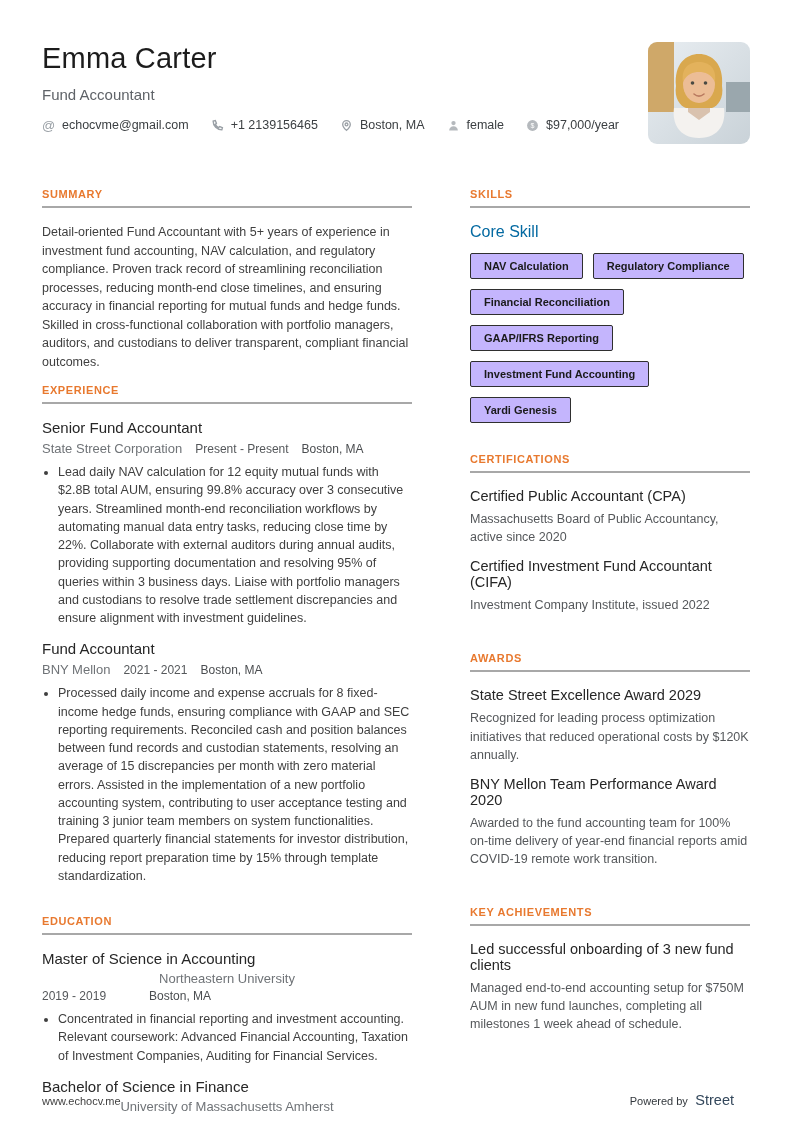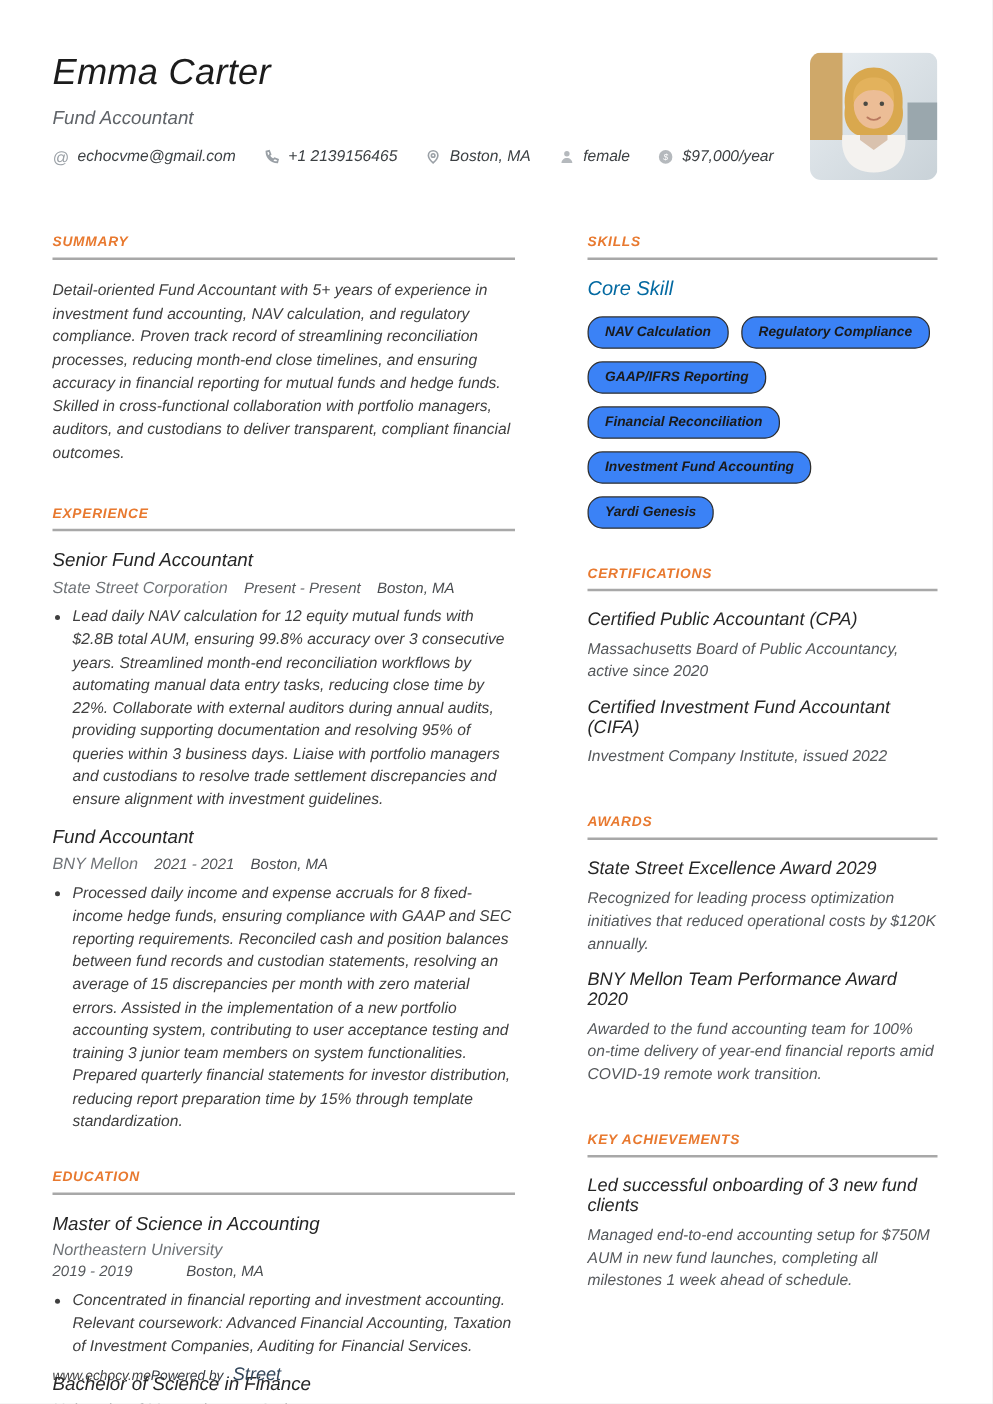--- a/index.html
+++ b/index.html
@@ -1,20 +1,20 @@
 <!DOCTYPE html>
 <html><head>
 <meta charset="utf-8">
 <style>
   * { margin:0; padding:0; box-sizing:border-box; }
   html,body { background:#e9e9e9; }
   body { font-family:"Liberation Sans","DejaVu Sans",sans-serif; }
   .page {
     position:relative; width:794px; height:1123px; margin:0 auto;
-    background:#ffffff; overflow:hidden; color:#2b2b2b;font-style:italic;
+    background:#ffffff; overflow:hidden; color:#2b2b2b;
   }
   
   .header { position:relative; padding:42px 44px 0 42px; }
   .name { font-size:29px; font-weight:400; color:#1c1c1c; letter-spacing:.2px; }
   .subtitle { margin-top:11px; font-size:15px; color:#5f6368; }
   .contact { margin-top:15px; display:flex; align-items:center; gap:22px; font-size:12.5px; color:#3c4043; }
   .citem { display:flex; align-items:center; gap:7px; white-space:nowrap; }
   .cicon { display:inline-flex; width:13px; height:13px; color:#9aa0a6; align-items:center; justify-content:center; }
   .cicon svg { width:13px; height:13px; display:block; }
   .at-glyph { font-size:13px; color:#9aa0a6; line-height:1; }
@@ -32,32 +32,32 @@
   .body-text { font-size:12.5px; line-height:1.48; color:#3f3f3f; }
   
   .entry-title { font-size:15px; color:#262626; font-weight:500; margin-top:2px; }
   .entry-meta { display:flex; align-items:baseline; gap:13px; margin-top:5px; flex-wrap:wrap; }
   .meta-org { font-size:13px; color:#6f7377; }
   .meta-dates { font-size:12px; color:#55585b; }
   .meta-loc { font-size:12px; color:#4a4d50; }
   .entry-bullets { margin:7px 0 0 16px; }
   .entry-bullets li { font-size:12.5px; line-height:1.46; color:#3f3f3f; }
   .entry + .entry { margin-top:13px; }
-  .edu-org { font-size:13px; color:#6f7377; margin-top:4px; }
+  .edu-org { font-size:13px; color:#6f7377; margin-top:4px;text-align:center; }
   .edu-meta { display:flex; gap:43px; align-items:baseline; margin-top:3px; }
   
   .skill-group { font-size:16px; color:#0369a1; margin-bottom:12px; }
   .chips { display:flex; flex-wrap:wrap; gap:10px 10px; }
-  .chip { border:1px solid #2f2f2f; border-radius:12px; padding:6px 13px; font-size:11px; font-weight:700; color:#1a1a1a; background:#3b82f6; white-space:nowrap; }
+  .chip { border:1px solid #2f2f2f; border-radius:2px; padding:6px 13px; font-size:11px; font-weight:700; color:#1a1a1a; background:#c4b5fd; white-space:nowrap; }
   
   .r-title { font-size:14.5px; color:#262626; margin-top:2px; }
   .r-desc { font-size:12.5px; line-height:1.45; color:#55585b; margin-top:6px; }
   .r-item + .r-item { margin-top:12px; }
   
-  .footer { position:absolute; left:42px; right:60px; bottom:14px; display:flex; justify-content:flex-start; align-items:baseline; }
+  .footer { position:absolute; left:42px; right:60px; bottom:14px; display:flex; justify-content:space-between; align-items:baseline; }
   .site { font-size:11px; color:#3f3f3f; }
   .powered { font-size:11px; color:#33383d; }
   .brand { font-size:14.5px; color:#33475b; margin-left:3px; }
   
   .mt-30 { margin-top:30px !important; }
   .mt-38 { margin-top:38px !important; }
 </style>
 </head>
 <body>
 
@@ -135,21 +135,21 @@
   <div class="cols">
 
     <div class="col-left">
 
       <div class="sec">
         <div class="sec-head">SUMMARY</div>
         <div class="sec-rule"></div>
         <p class="body-text">Detail-oriented Fund Accountant with 5+ years of experience in investment fund accounting, NAV calculation, and regulatory compliance. Proven track record of streamlining reconciliation processes, reducing month-end close timelines, and ensuring accuracy in financial reporting for mutual funds and hedge funds. Skilled in cross-functional collaboration with portfolio managers, auditors, and custodians to deliver transparent, compliant financial outcomes.</p>
       </div>
 
-      <div class="sec" style="margin-top:34px">
+      <div class="sec" style="margin-top:13px">
         <div class="sec-head">EXPERIENCE</div>
         <div class="sec-rule"></div>
 
         <div class="entry">
           <div class="entry-title">Senior Fund Accountant</div>
           <div class="entry-meta">
             <span class="meta-org">State Street Corporation</span>
             <span class="meta-dates">Present - Present</span>
             <span class="meta-loc">Boston, MA</span>
           </div>
@@ -198,22 +198,22 @@
 
     <div class="col-right">
 
       <div class="sec">
         <div class="sec-head">SKILLS</div>
         <div class="sec-rule"></div>
         <div class="skill-group">Core Skill</div>
         <div class="chips">
           <span class="chip">NAV Calculation</span>
           <span class="chip">Regulatory Compliance</span>
+          <span class="chip">Financial Reconciliation</span>
           <span class="chip">GAAP/IFRS Reporting</span>
-          <span class="chip">Financial Reconciliation</span>
           <span class="chip">Investment Fund Accounting</span>
           <span class="chip">Yardi Genesis</span>
         </div>
       </div>
 
       <div class="sec mt-30">
         <div class="sec-head">CERTIFICATIONS</div>
         <div class="sec-rule"></div>
         <div class="r-item">
           <div class="r-title">Certified Public Accountant (CPA)</div>

